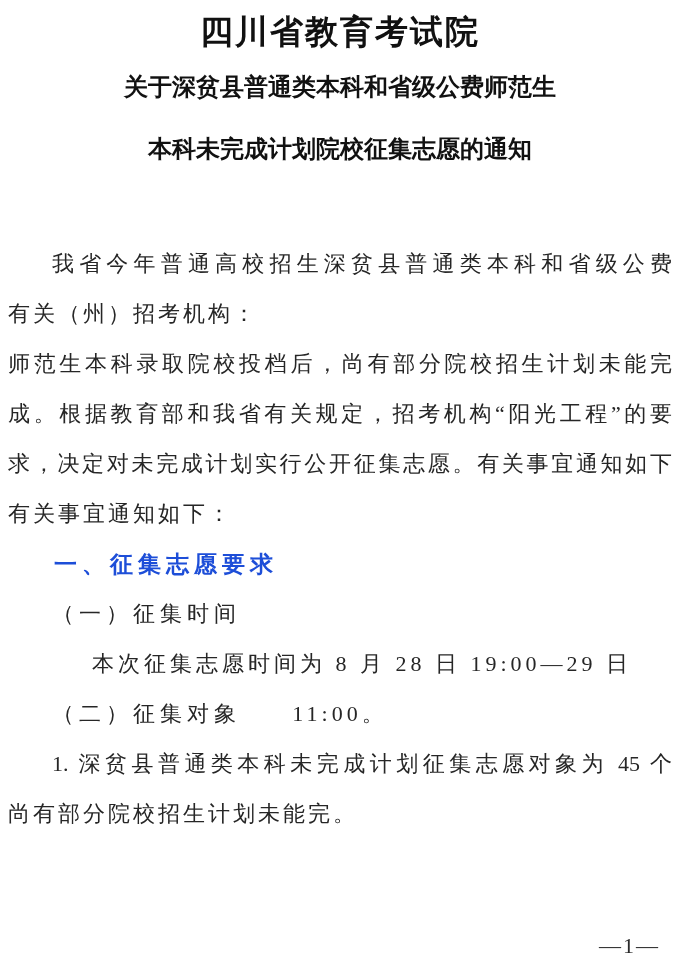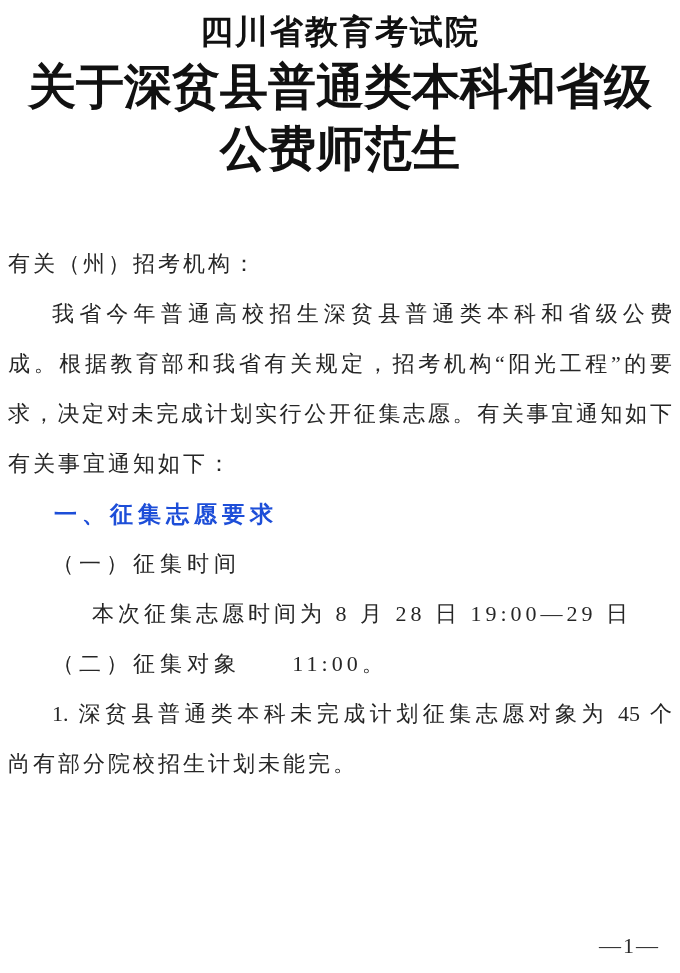--- a/index.html
+++ b/index.html
@@ -24,21 +24,21 @@
     font-family: "Liberation Sans", "DejaVu Sans", sans-serif;
     font-weight: 700;
     color: #111111;
   }
   .title-line-1 {
     font-size: 33px;
     line-height: 48px;
     letter-spacing: 2px;
   }
   .title-line-2, .title-line-3 {
-    font-size: 48px;
+    font-size: 24px;
     line-height: 62px;
     letter-spacing: 0px;
   }
   
   .doc-body {
     margin-top: 59px;
     font-family: "Liberation Serif", "DejaVu Serif", serif;
     font-size: 22px;
     color: #262626;
   }
@@ -98,26 +98,28 @@
   }
 </style>
 </head>
 <body>
 
 <div class="page">
 
   <div class="title-block">
     <div class="title-line-1">四川省教育考试院</div>
     <div class="title-line-2">关于深贫县普通类本科和省级公费师范生</div>
+    <div class="title-line-3">本科未完成计划院校征集志愿的通知</div>
   </div>
 
   <div class="doc-body">
 
-  <div class="line t-plain">有关（州）招考机构：</div>
-      <div class="line t-indent-fill">我省今年普通高校招生深贫县普通类本科和省级公费</div>
+  <div class="line t-indent-fill">我省今年普通高校招生深贫县普通类本科和省级公费</div>
+      <div class="line t-plain">有关（州）招考机构：</div>
+      <div class="line t-fill">师范生本科录取院校投档后，尚有部分院校招生计划未能完</div>
       <div class="line t-fill">成。根据教育部和我省有关规定，招考机构“阳光工程”的要</div>
       <div class="line t-fill">求，决定对未完成计划实行公开征集志愿。有关事宜通知如下</div>
       <div class="line t-plain">有关事宜通知如下：</div>
       <div class="line t-heading">一、征集志愿要求</div>
       <div class="line t-sub">（一）征集时间</div>
       <div class="line t-indent">本次征集志愿时间为 8 月 28 日 19:00—29 日 11:00。</div>
       <div class="line t-sub">（二）征集对象</div>
       <div class="line t-indent-fill">1. 深贫县普通类本科未完成计划征集志愿对象为 45 个</div>
       <div class="line t-plain">尚有部分院校招生计划未能完。</div>
     </div>

